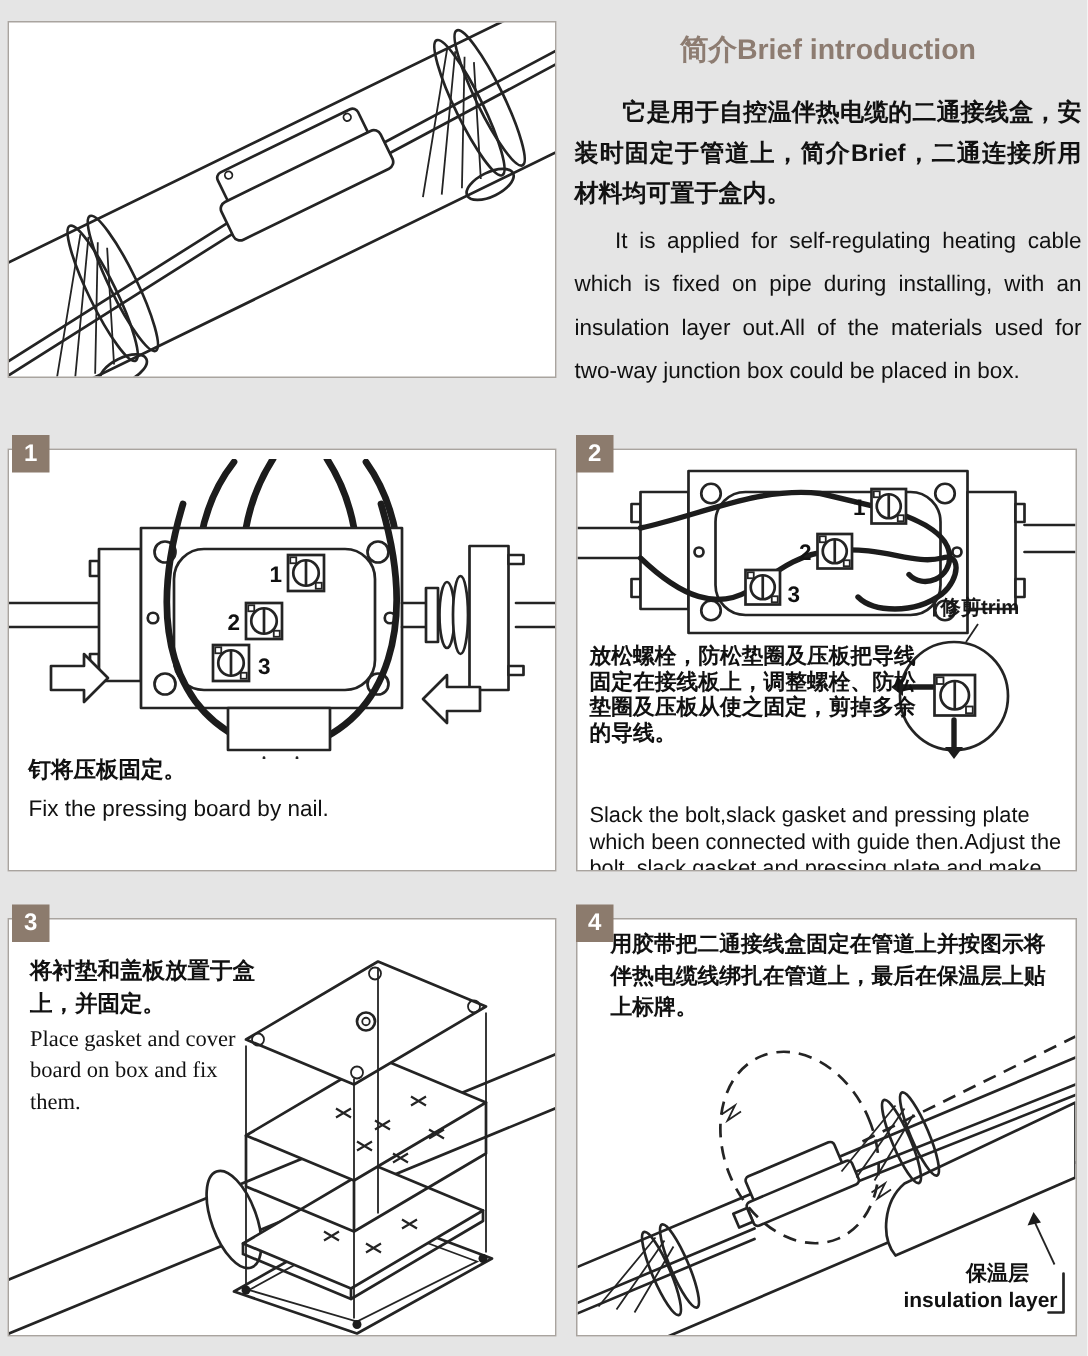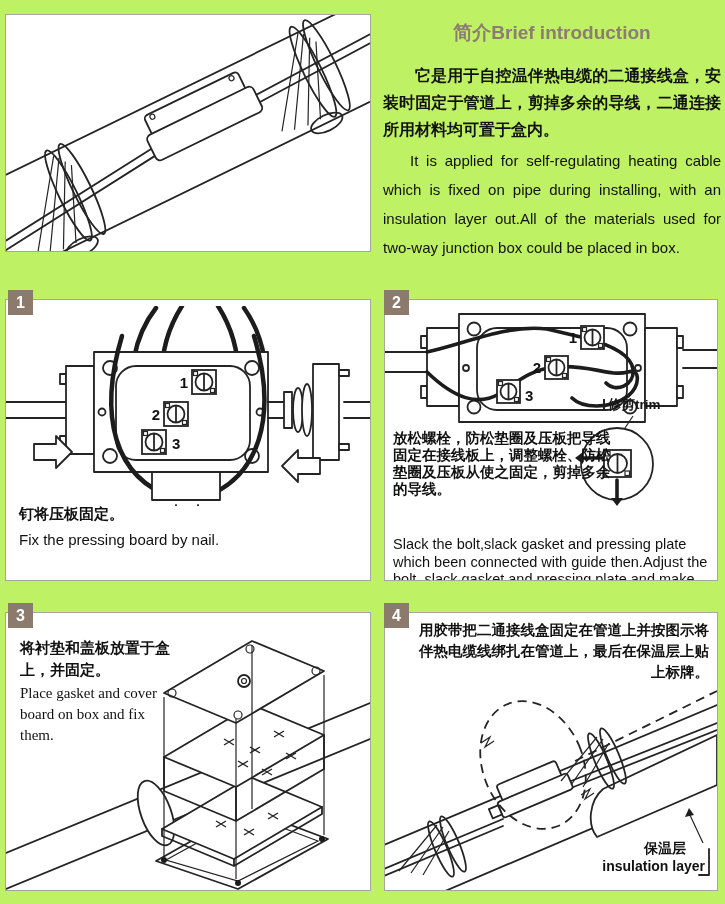--- a/index.html
+++ b/index.html
@@ -1,17 +1,17 @@
 <!DOCTYPE html>
 <html><head>
 <meta charset="utf-8">
 <style>
   html,body { margin:0; padding:0; background:#fff; }
   .page {
-    position:relative; width:725px; height:904px; background:#bef264;
+    position:relative; width:725px; height:904px; background:#e5e5e5;
     font-family:"Liberation Sans","DejaVu Sans",sans-serif; color:#171717; overflow:hidden;
   }
   .panel { position:absolute; background:#fff; border:1px solid #a9a49f; overflow:hidden; }
   #overview-panel { left:5px;  top:14px;  width:364px; height:236px; }
   #panel-1 { left:5px;   top:299px; width:364px; height:280px; }
   #panel-2 { left:384px; top:299px; width:332px; height:280px; }
   #panel-3 { left:5px;   top:612px; width:364px; height:277px; }
   #panel-4 { left:384px; top:612px; width:332px; height:277px; }
 
   .badge {
@@ -29,30 +29,30 @@
   .intro-zh { font-size:16px; line-height:27px; font-weight:bold; text-align:justify; text-indent:2em; color:#111; margin:0 0 3px 0;}
   .intro-en { font-size:15px; line-height:29px; text-align:justify; text-indent:1.8em; color:#111; margin:0;}
 
   .zh { font-weight:bold; color:#111; }
   .en { font-weight:normal; color:#111; }
 
   .p1-caption { position:absolute; left:13px; top:201px; font-size:15px; line-height:26px; }
 
   .p2-zh { position:absolute; left:8px;  top:130px; width:230px; font-size:14.5px; line-height:17px; }
   .p2-en { position:absolute; left:8px;  top:206px; width:322px; font-size:14.5px; line-height:17.5px;margin-top:30px; }
-  .trim-box { position:absolute; right:20px; top:96px; width:128px; height:112px; }
+  .trim-box { position:absolute; right:1px; top:96px; width:128px; height:112px; }
   .trim-label { position:absolute; left:34px; top:0; font-size:13.5px; font-weight:bold; white-space:nowrap; }
   .trim-tick { display:inline-block; width:2px; height:12px; background:#222; margin-right:3px; transform:translateY(2px);}
   .trim-svg { position:absolute; left:2px; top:18px; }
 
   .p3-text { position:absolute; left:14px; top:24px; width:168px; font-size:15px;font-family:Liberation Serif, serif; }
   .p3-text .zh { line-height:22px; margin:0 0 2px 0; }
   .p3-text .en { line-height:21px; margin:0; width:162px; }
 
-  .p4-text { position:absolute; left:22px; top:7px;text-align:right; }
+  .p4-text { position:absolute; left:22px; top:7px; }
   .p4-text .zh { width:302px; font-size:14.5px; line-height:21px; margin:0 0 4px 0; }
   .p4-text .en { width:278px; font-size:14.5px; line-height:21px; margin:0; }
 
   svg { display:block; }
   .ln   { stroke:#242424; stroke-width:1.8; fill:none; stroke-linecap:round; stroke-linejoin:round; }
   .lnw  { stroke:#242424; stroke-width:1.8; fill:#fff;  stroke-linejoin:round; }
   .thin { stroke:#242424; stroke-width:1.2; fill:none; }
   .cable{ stroke:#1c1c1c; stroke-width:4.5; fill:none; stroke-linecap:round; }
   .wire { stroke:#1c1c1c; stroke-width:3.6; fill:none; stroke-linecap:round; }
   .dash { stroke:#242424; stroke-width:1.8; fill:none; stroke-dasharray:9 6; }
@@ -97,21 +97,21 @@
           <ellipse class="ln" cx="337" cy="118" rx="9" ry="50"></ellipse>
           <path class="thin" d="M326 76 L268 158 M330 80 L280 162 M334 86 L294 164 M338 92 L308 164"></path>
           <ellipse class="ln" cx="312" cy="170" rx="17" ry="8"></ellipse>
         </g>
       </g>
     </svg>
   </div>
 
   <div class="intro">
     <div class="intro-title">简介Brief introduction</div>
-    <p class="intro-zh">它是用于自控温伴热电缆的二通接线盒，安装时固定于管道上，剪掉多余的导线，二通连接所用材料均可置于盒内。</p>
+    <p class="intro-zh">它是用于自控温伴热电缆的二通接线盒，安装时固定于管道上，简介Brief，二通连接所用材料均可置于盒内。</p>
     <p class="intro-en">It is applied for self-regulating heating cable which is fixed on pipe during installing, with an insulation layer out.All of the materials used for two-way junction box could be placed in box.</p>
   </div>
 
   <div class="badge" id="badge-1">1</div>
   <div class="badge" id="badge-2">2</div>
   <div class="badge" id="badge-3">3</div>
   <div class="badge" id="badge-4">4</div>
 
   <div class="panel" id="panel-1">
     <svg width="364" height="200" viewBox="0 0 364 200" style="margin-top:6px">

